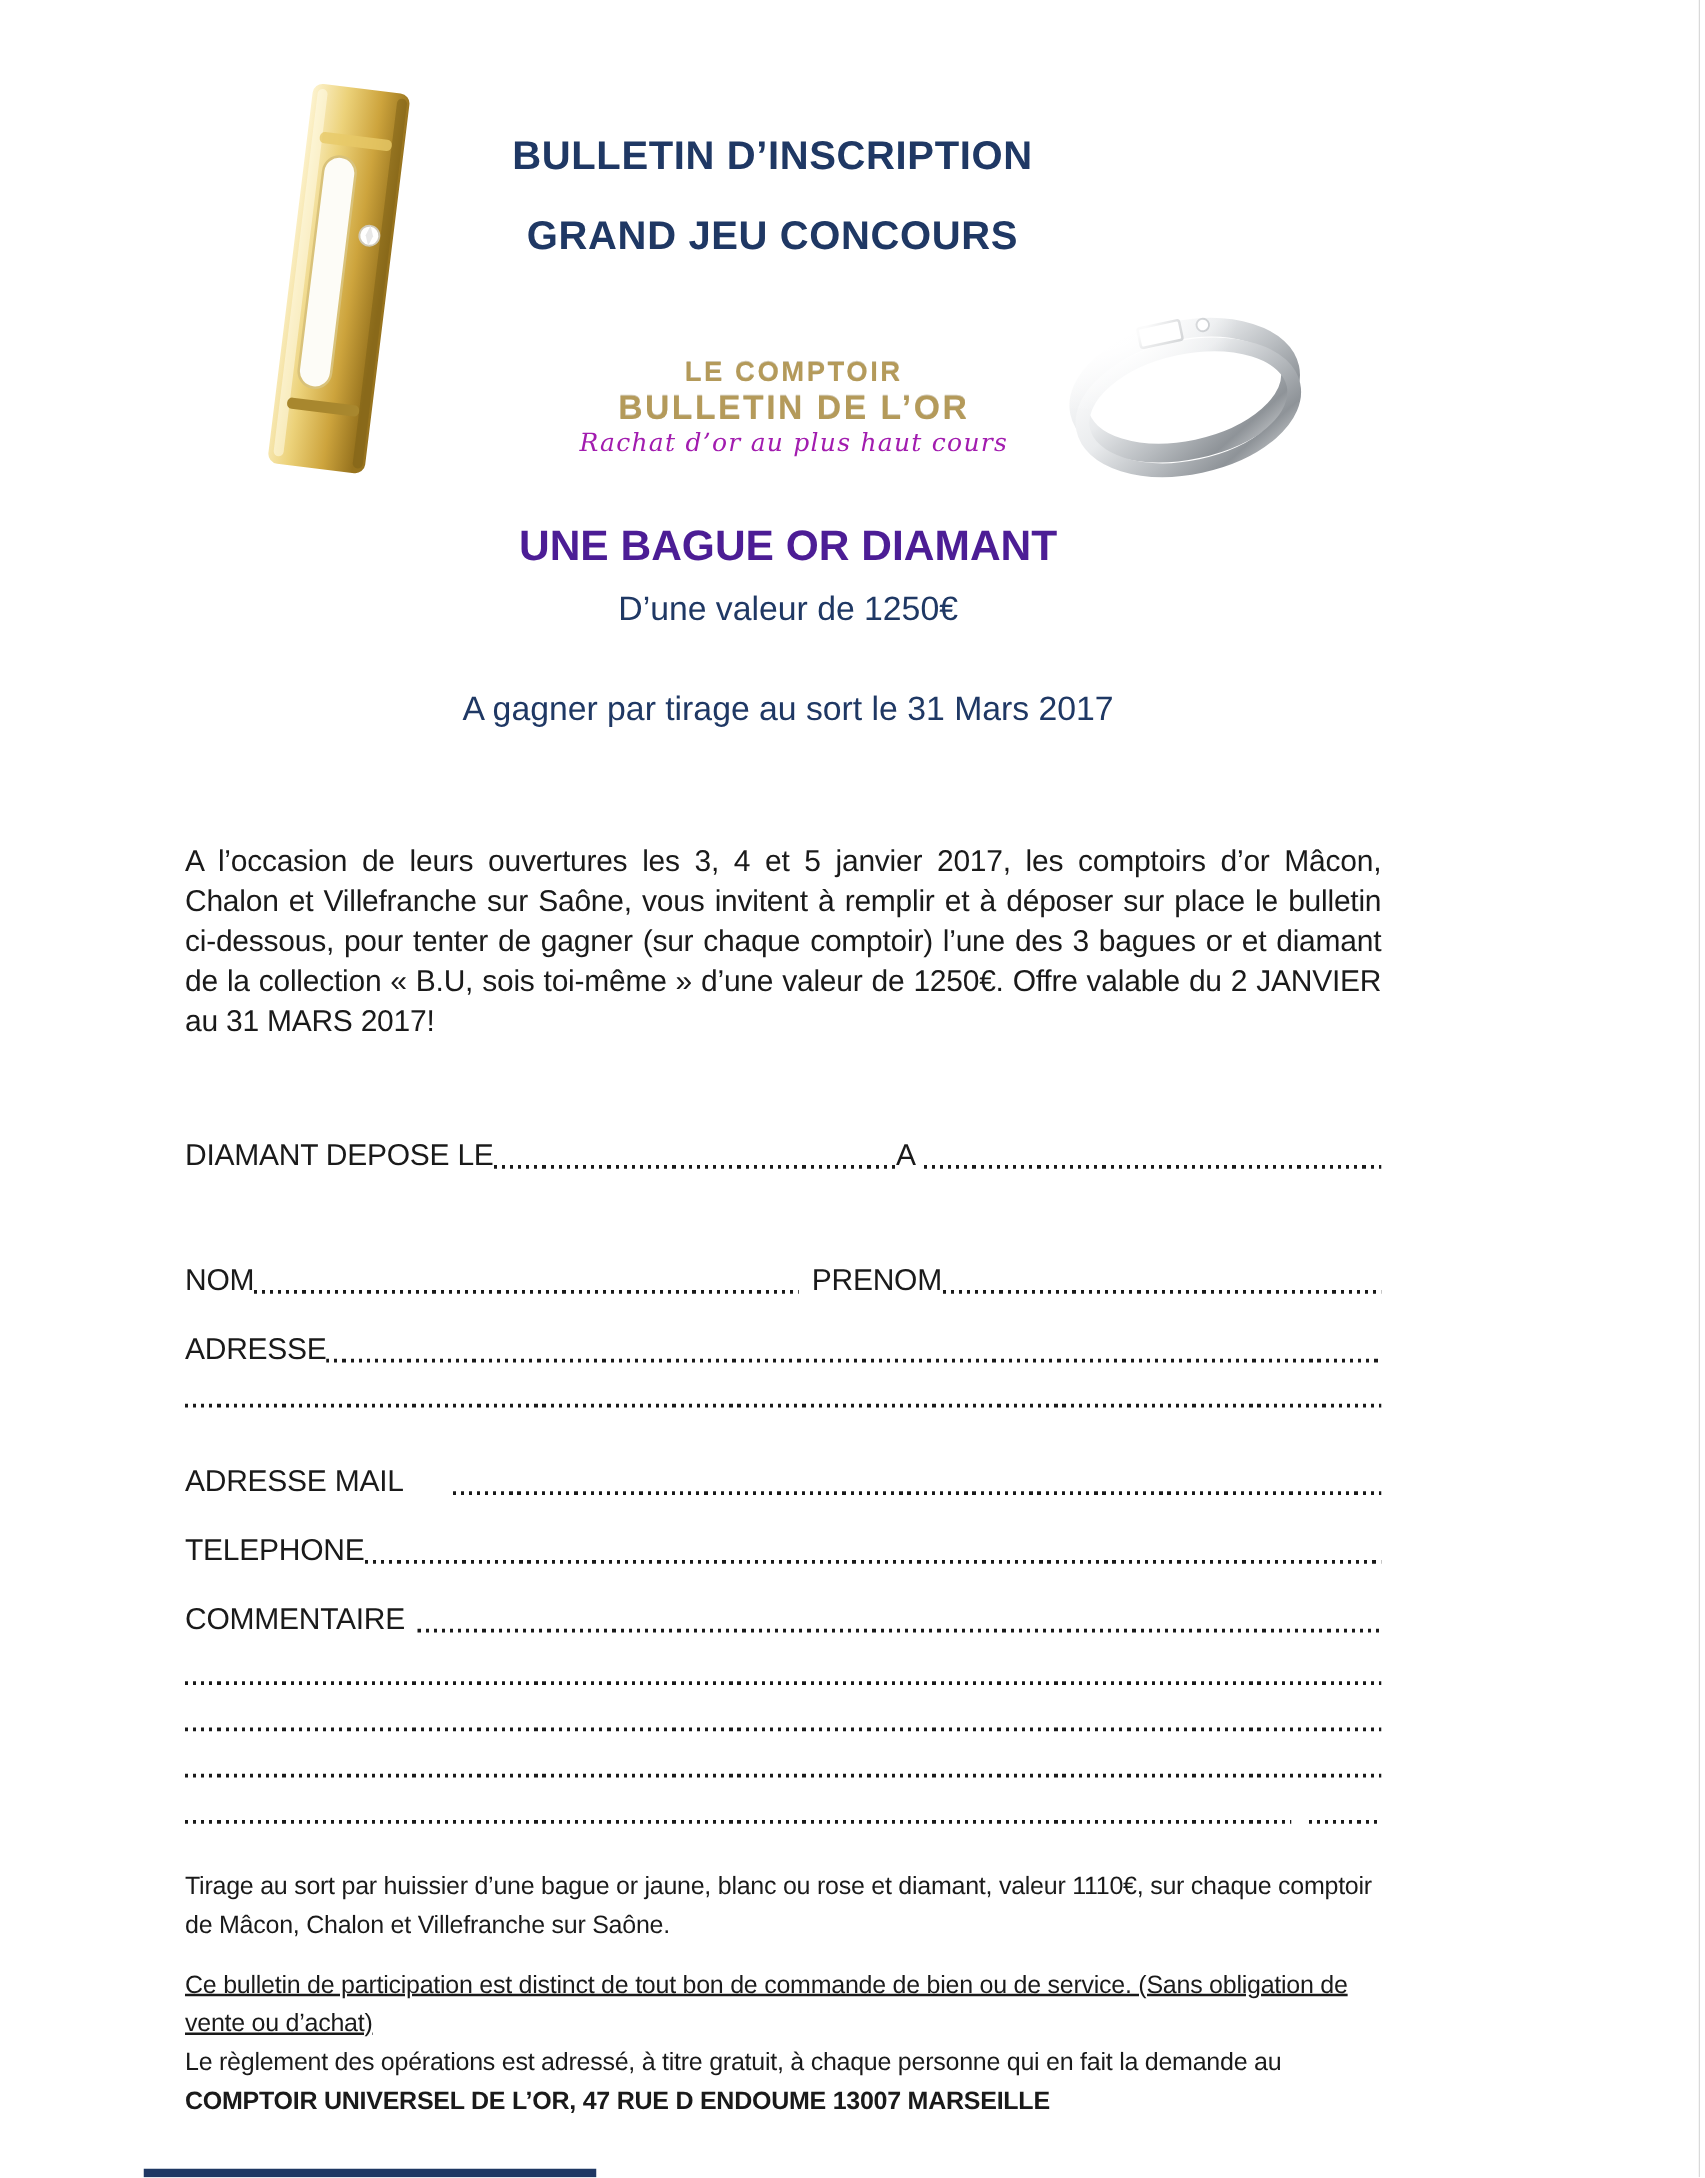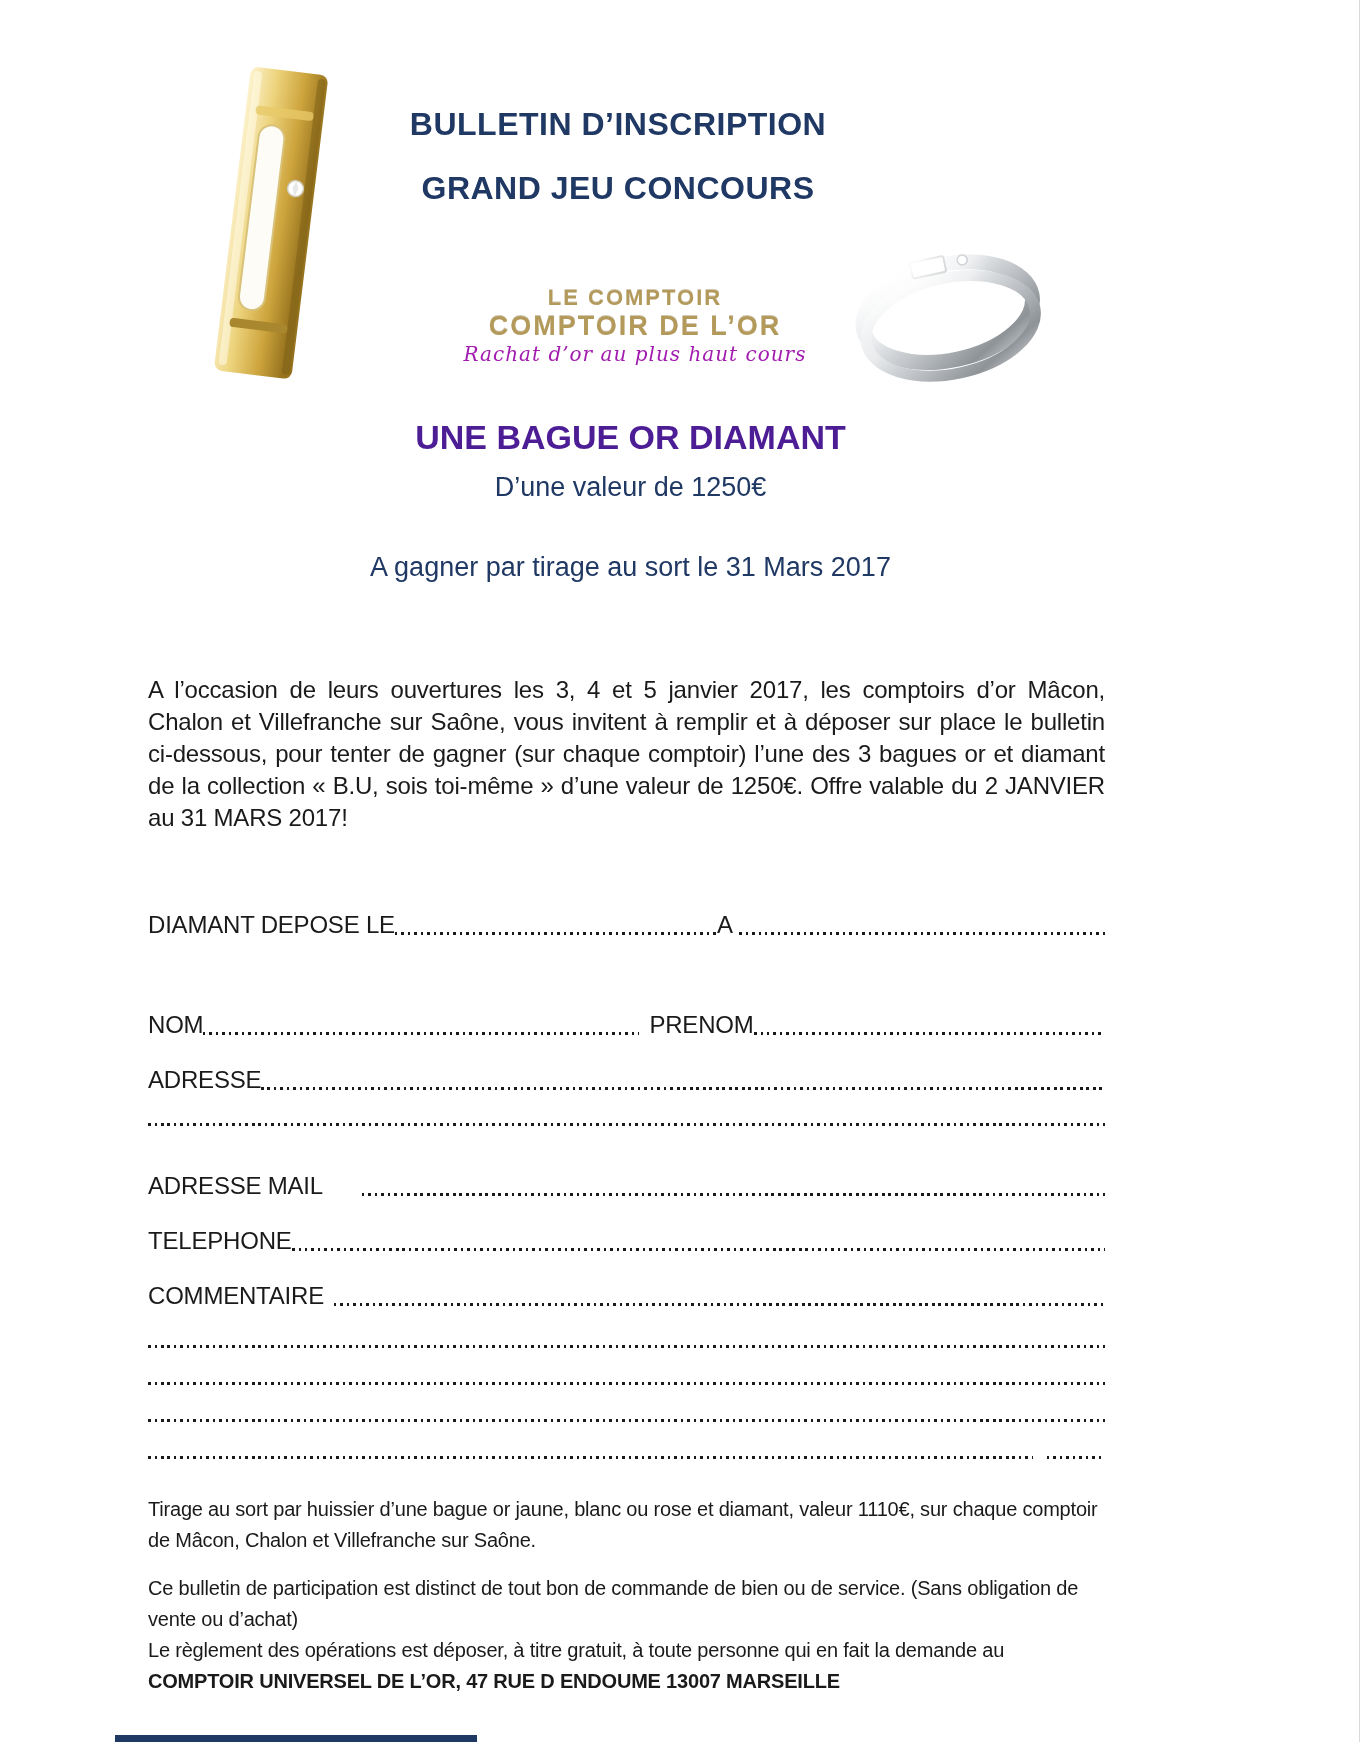--- a/index.html
+++ b/index.html
@@ -53,21 +53,21 @@
   .mt-30{margin-top:30px;}
   .gap14{width:14px;}
   .w-dep{width:322px;}
   .w-nom{width:436px;}
   .w-end{width:58px;}
   .ml6{margin-left:6px;}
   .ml10{margin-left:10px;}
   
   .footer{margin-top:30px;font-size:20px;line-height:31px;letter-spacing:-.2px;}
   .footer p{margin:0;}
-  .footer .p2{margin-top:17px;}
+  .footer .p2{margin-top:17px;text-decoration:underline;}
   .footer b{font-weight:bold;}
   
   .page-edge{position:absolute;right:4px;top:0;width:1px;height:100%;background:#d9d9d9;}
   .bottom-bar{position:absolute;left:115px;bottom:0;width:362px;height:7px;background:#1f3864;}
 </style>
 </head>
 <body>
 
 <div class="page">
 
@@ -96,21 +96,21 @@
         <path d="M79 114 L82 122 L79 130 L76 122 Z" fill="#e8e8e8"></path>
       </g>
     </svg>
   </div>
 
   <div class="main-title t2">GRAND JEU CONCOURS</div>
   <div class="main-title t1">BULLETIN D’INSCRIPTION</div>
 
   <div class="logo">
     <div class="l1">LE COMPTOIR</div>
-    <div class="l2">COMPTOIR DE L’OR</div>
+    <div class="l2">BULLETIN DE L’OR</div>
     <div class="tagline">Rachat d’or au plus haut cours</div>
   </div>
 
   <div class="silver-ring">
     <svg width="206" height="146" viewBox="0 0 206 146">
       <defs>
         <linearGradient id="sg" x1="0" y1="0" x2="1" y2="1">
           <stop offset="0" stop-color="#ffffff"></stop>
           <stop offset="0.35" stop-color="#e9ebed"></stop>
           <stop offset="0.62" stop-color="#b7bbbf"></stop>
@@ -187,21 +187,21 @@
     </div>
     <div class="dotrow mt-25">
       <span class="dots grow"></span>
       <span class="gap14"></span>
       <span class="dots w-end"></span>
     </div>
 
     <div class="footer">
       <p>Tirage au sort par huissier d’une bague or jaune, blanc ou rose et diamant, valeur 1110€, sur chaque comptoir de Mâcon, Chalon et Villefranche sur Saône.</p>
       <p class="p2">Ce bulletin de participation est distinct de tout bon de commande de bien ou de service. (Sans obligation de vente ou d’achat)</p>
-      <p><span>Le règlement des opérations est déposer, à titre gratuit, à toute personne qui en fait la demande au </span><b>COMPTOIR UNIVERSEL DE L’OR, 47 RUE D ENDOUME 13007 MARSEILLE</b></p>
+      <p><span>Le règlement des opérations est adressé, à titre gratuit, à chaque personne qui en fait la demande au </span><b>COMPTOIR UNIVERSEL DE L’OR, 47 RUE D ENDOUME 13007 MARSEILLE</b></p>
     </div>
 
   </div>
 
   <div class="page-edge"></div>
   <div class="bottom-bar"></div>
 
 </div>
 
 </body></html>

